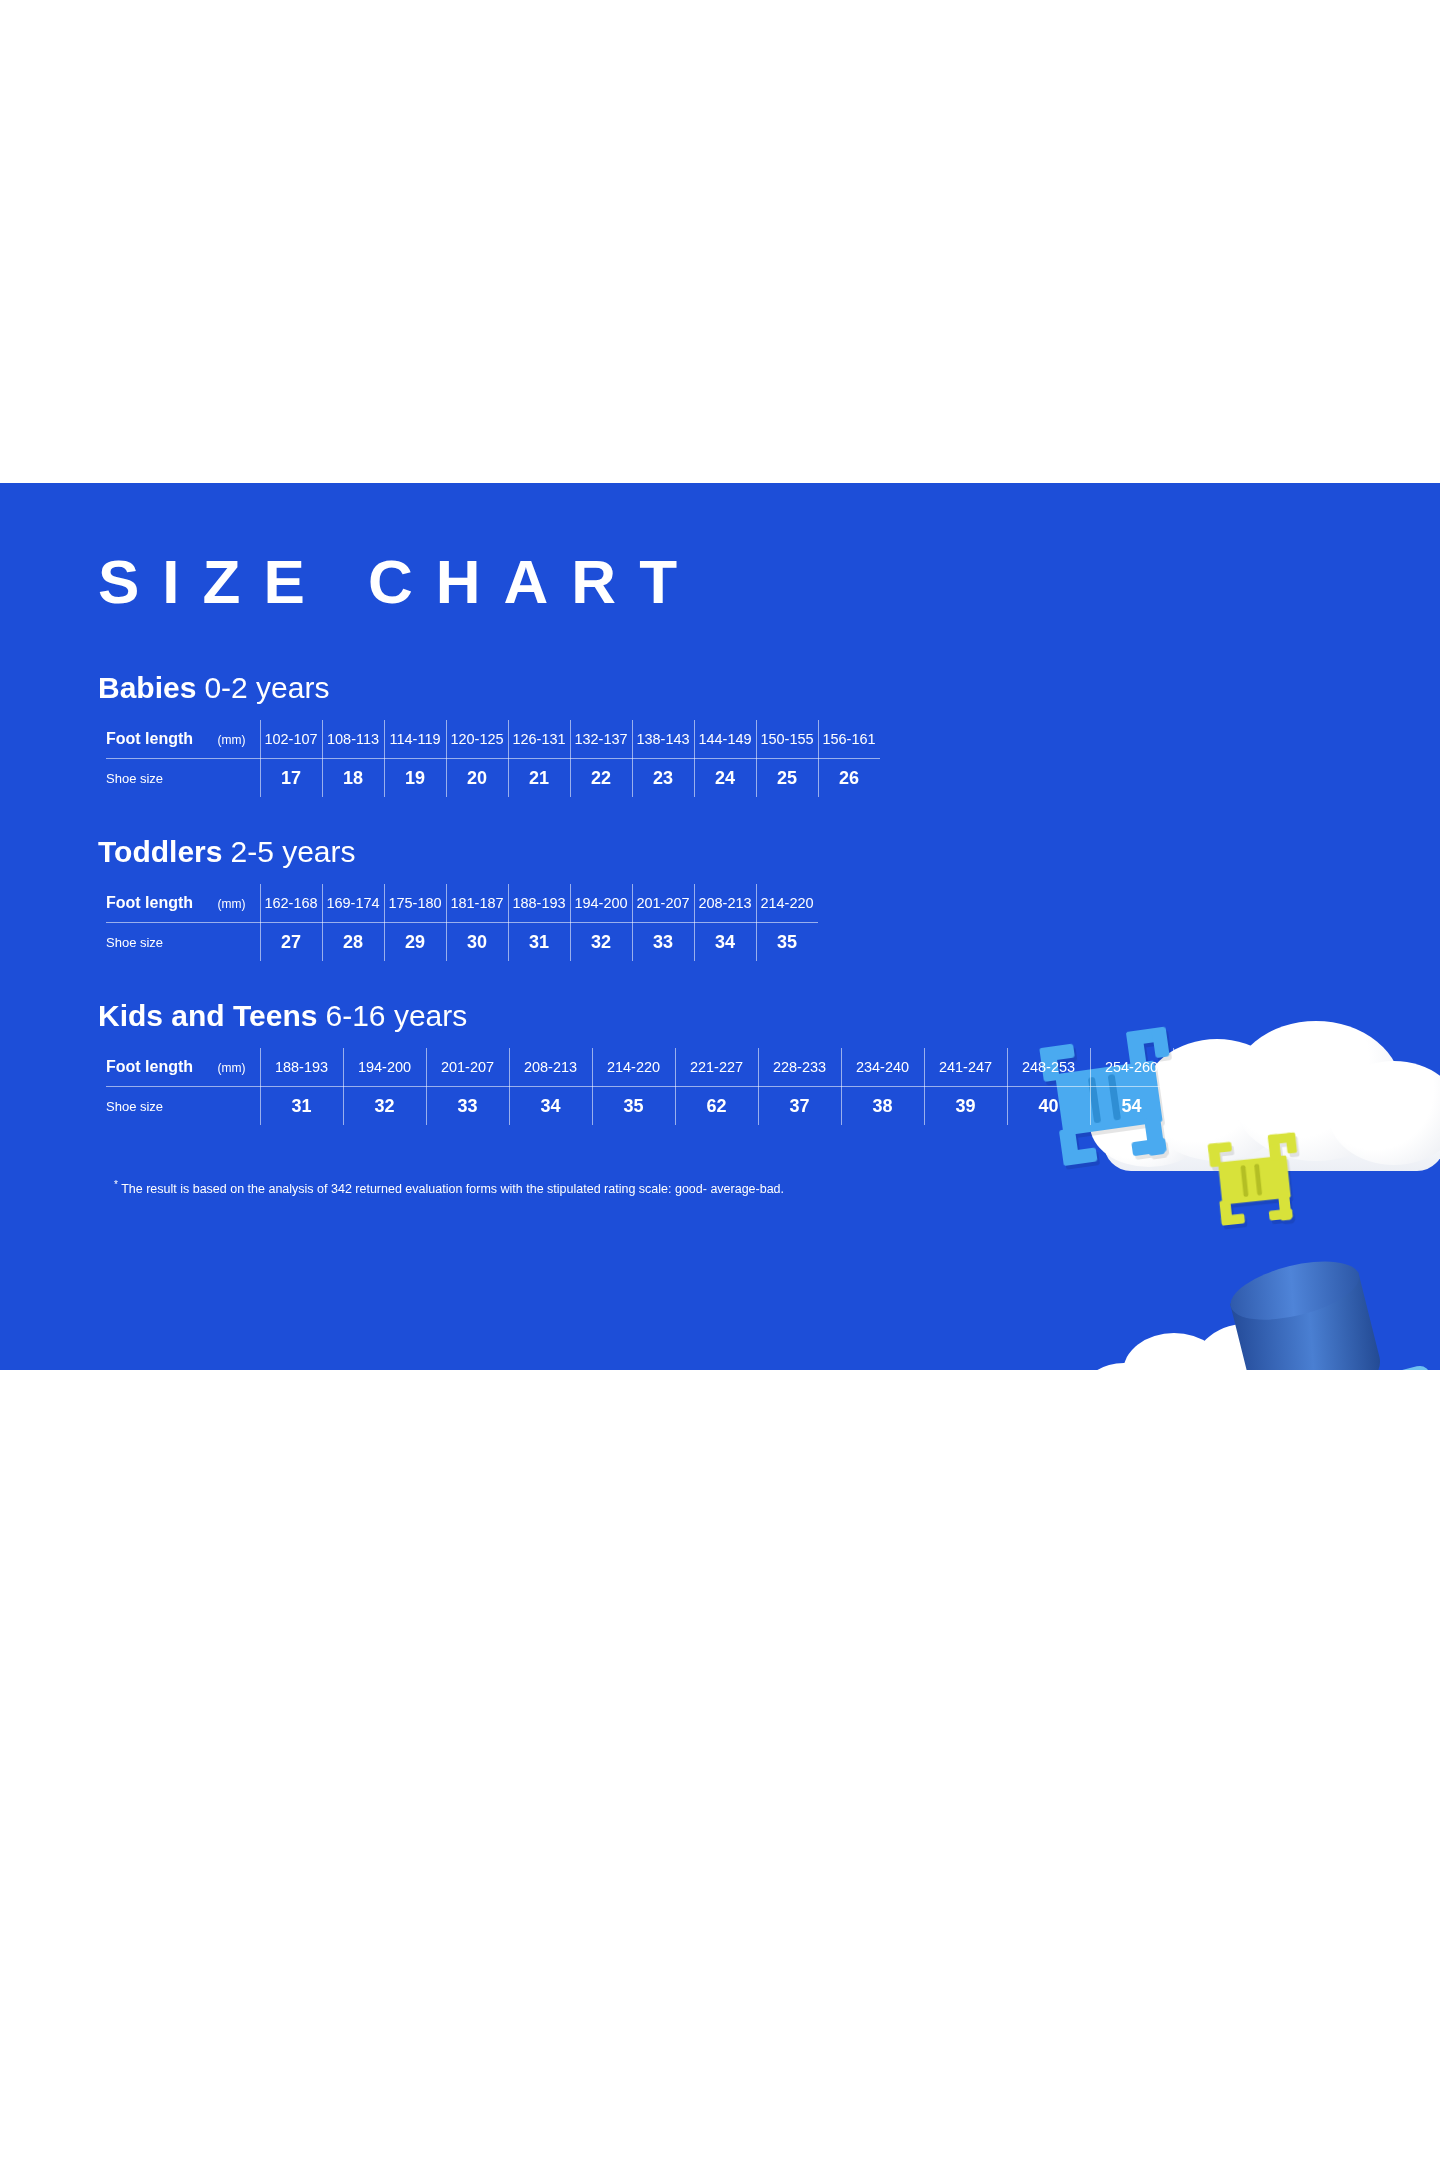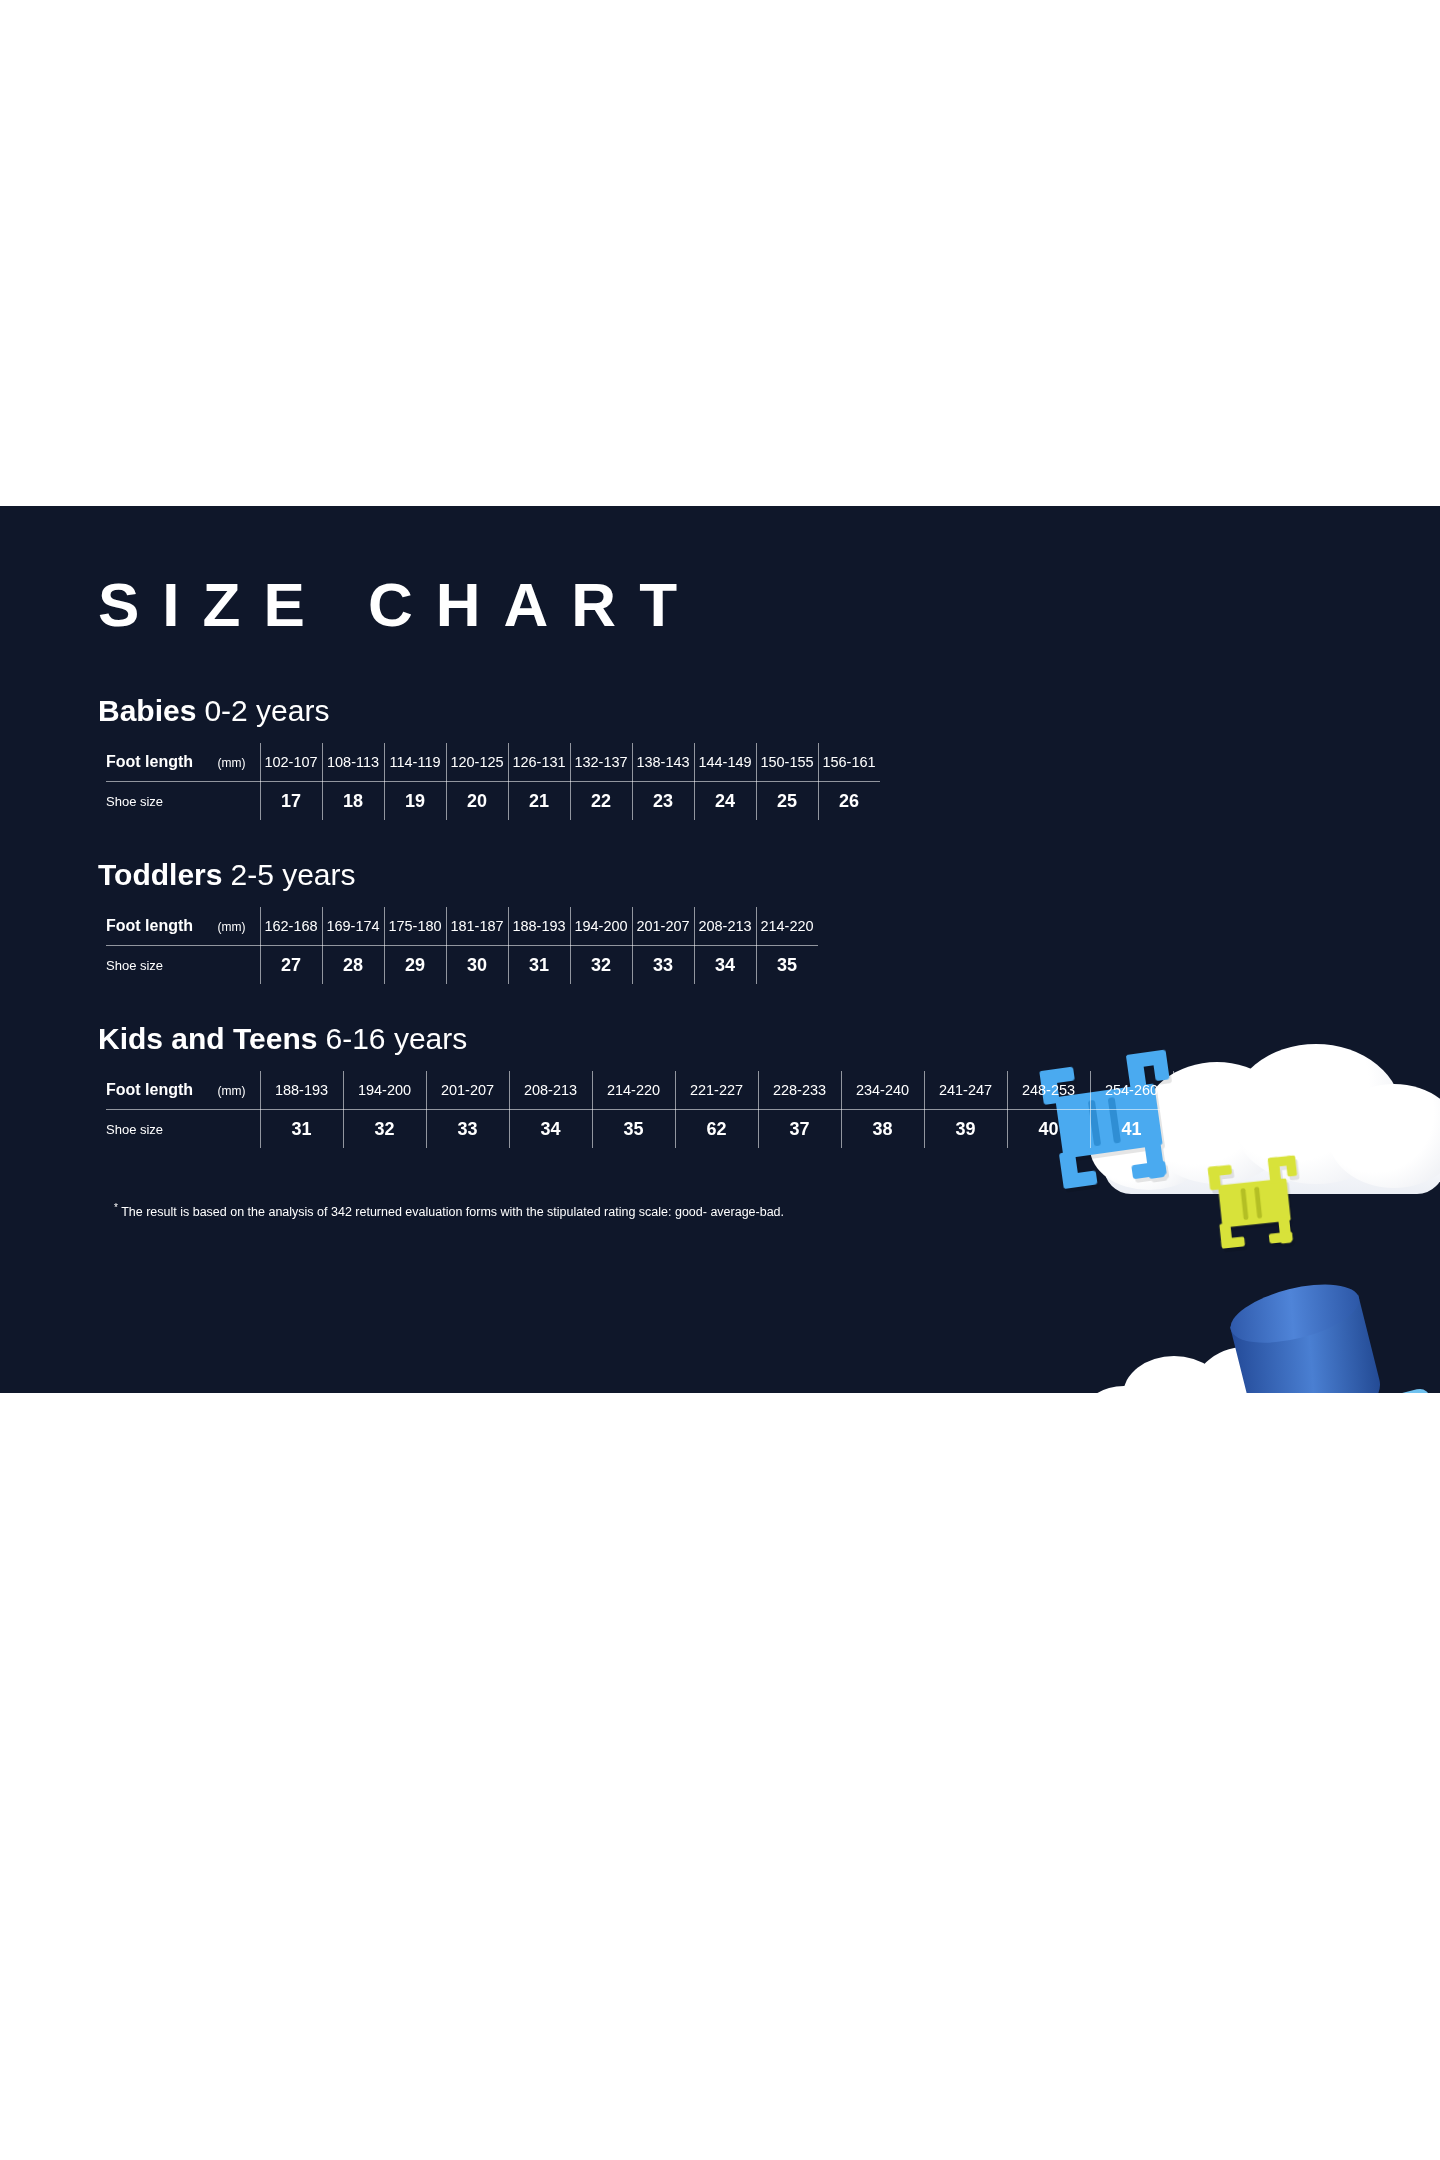--- a/index.html
+++ b/index.html
@@ -12,24 +12,24 @@
     height: 2160px;
     font-family: "Liberation Sans", sans-serif;
     overflow: hidden;
     position: relative;
   }
 
   
   .poster {
     position: absolute;
     left: 0;
-    top: 506px;
+    top: 483px;
     width: 1440px;
     height: 887px;
-    background: #0f172a;
+    background: #1d4ed8;
     overflow: hidden;
   }
 
   
   .art-layer {
     position: absolute;
     inset: 0;
     pointer-events: none;
   }
 
@@ -365,21 +365,21 @@
           <td>31</td>
           <td>32</td>
           <td>33</td>
           <td>34</td>
           <td>35</td>
           <td>62</td>
           <td>37</td>
           <td>38</td>
           <td>39</td>
           <td>40</td>
-          <td>41</td>
+          <td>54</td>
           <td>42</td>
           <td class="lastcol">43</td>
         </tr>
       </tbody>
         </table>
     </div>
 
     <div class="footer-block">
       <p class="footer-note"><sup>*</sup><span> The result is based on the analysis of 342 returned evaluation forms with the stipulated rating scale: good- average-bad.</span></p>
     </div>

